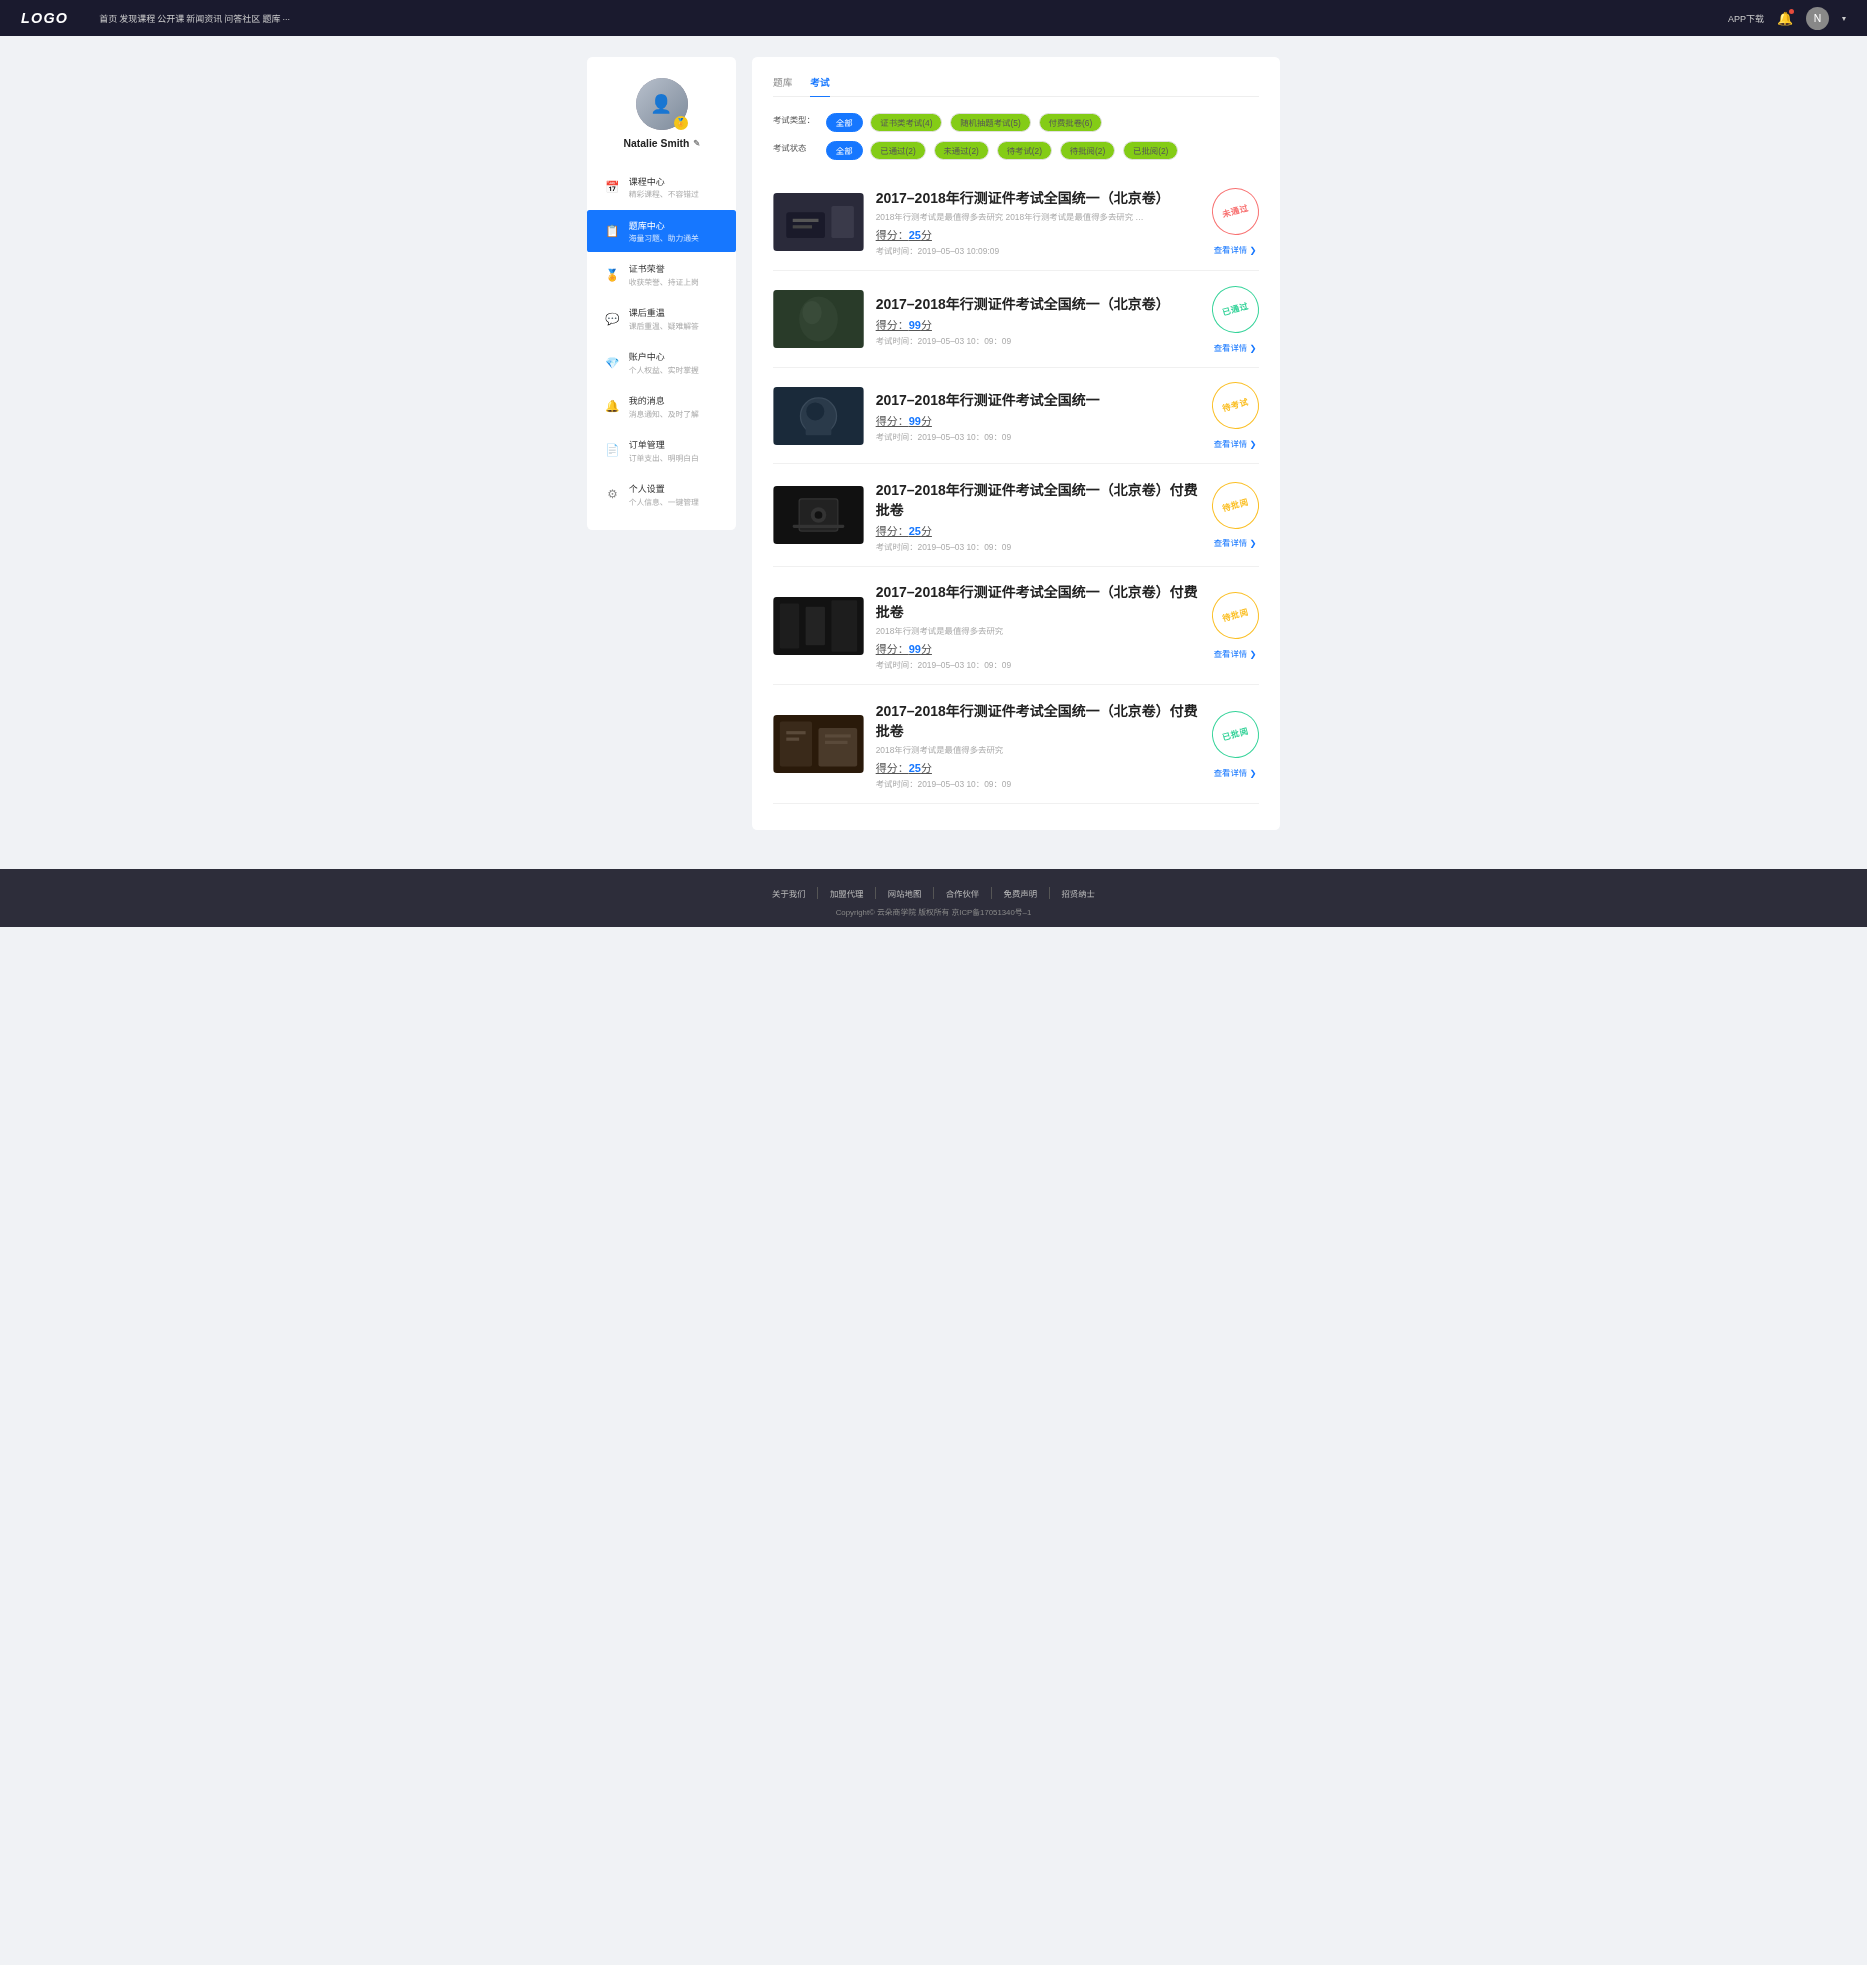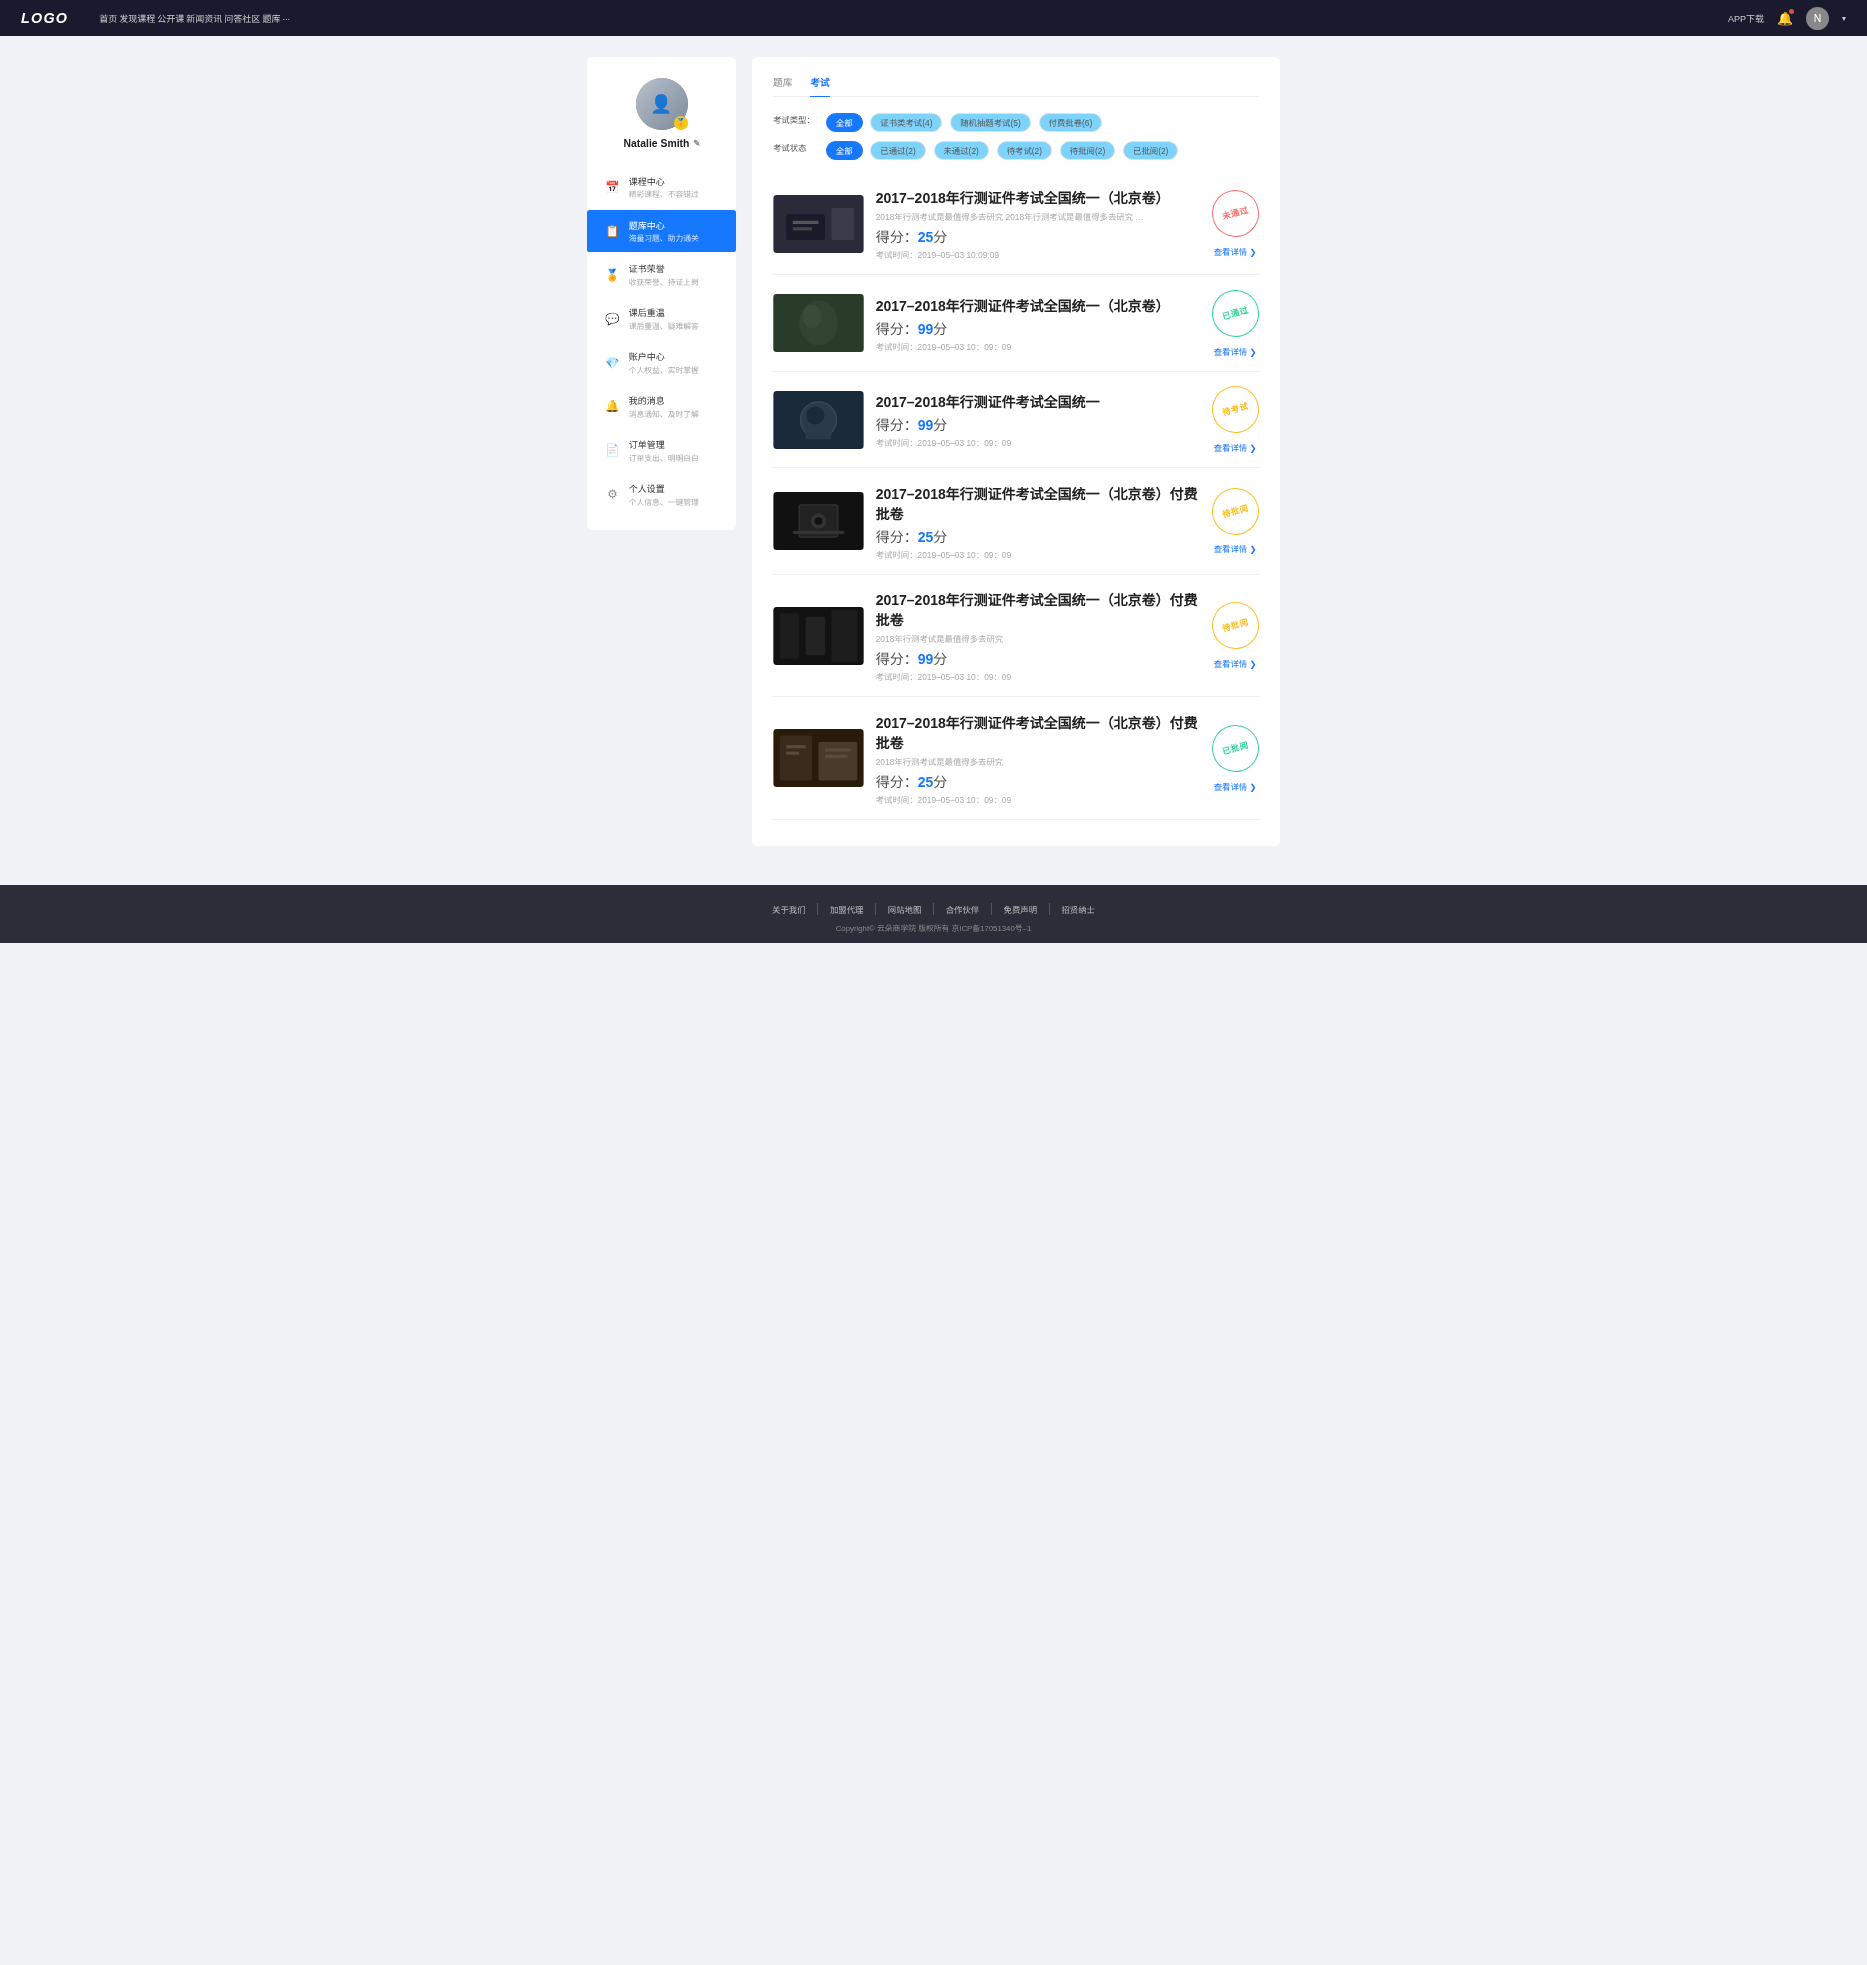--- a/index.html
+++ b/index.html
@@ -213,21 +213,21 @@
       color: #555;
       white-space: nowrap;
       min-width: 45px;
     }
     .filter-btn {
       padding: 2.6px 9px;
       border-radius: 13px;
       font-size: 8.4px;
       cursor: pointer;
       border: 0.6px solid #e0e0e0;
-      background: #7dd3fc;
+      background: #84cc16;
       color: #555;
     }
     .filter-btn.active {
       background: #1677ff;
       color: #fff;
       border-color: #1677ff;
     }
 
     
     .exam-list { margin-top: 13px; display: flex; flex-direction: column; gap: 0; }
@@ -248,23 +248,24 @@
     .exam-desc {
       font-size: 8.4px;
       color: #aaa;
       margin-bottom: 3.9px;
       white-space: nowrap;
       overflow: hidden;
       text-overflow: ellipsis;
       max-width: 272px;
     }
     .exam-score {
-      font-size: 14px;
+      font-size: 11px;
       color: #555;
       margin-bottom: 1.9px;
+      text-decoration: underline;
     }
     .exam-score span { color: #1677ff; font-weight: 600; }
     .exam-time { font-size: 8.4px; color: #aaa; }
     .exam-action {
       display: flex;
       flex-direction: column;
       align-items: center;
       gap: 7.8px;
       flex-shrink: 0;
     }

